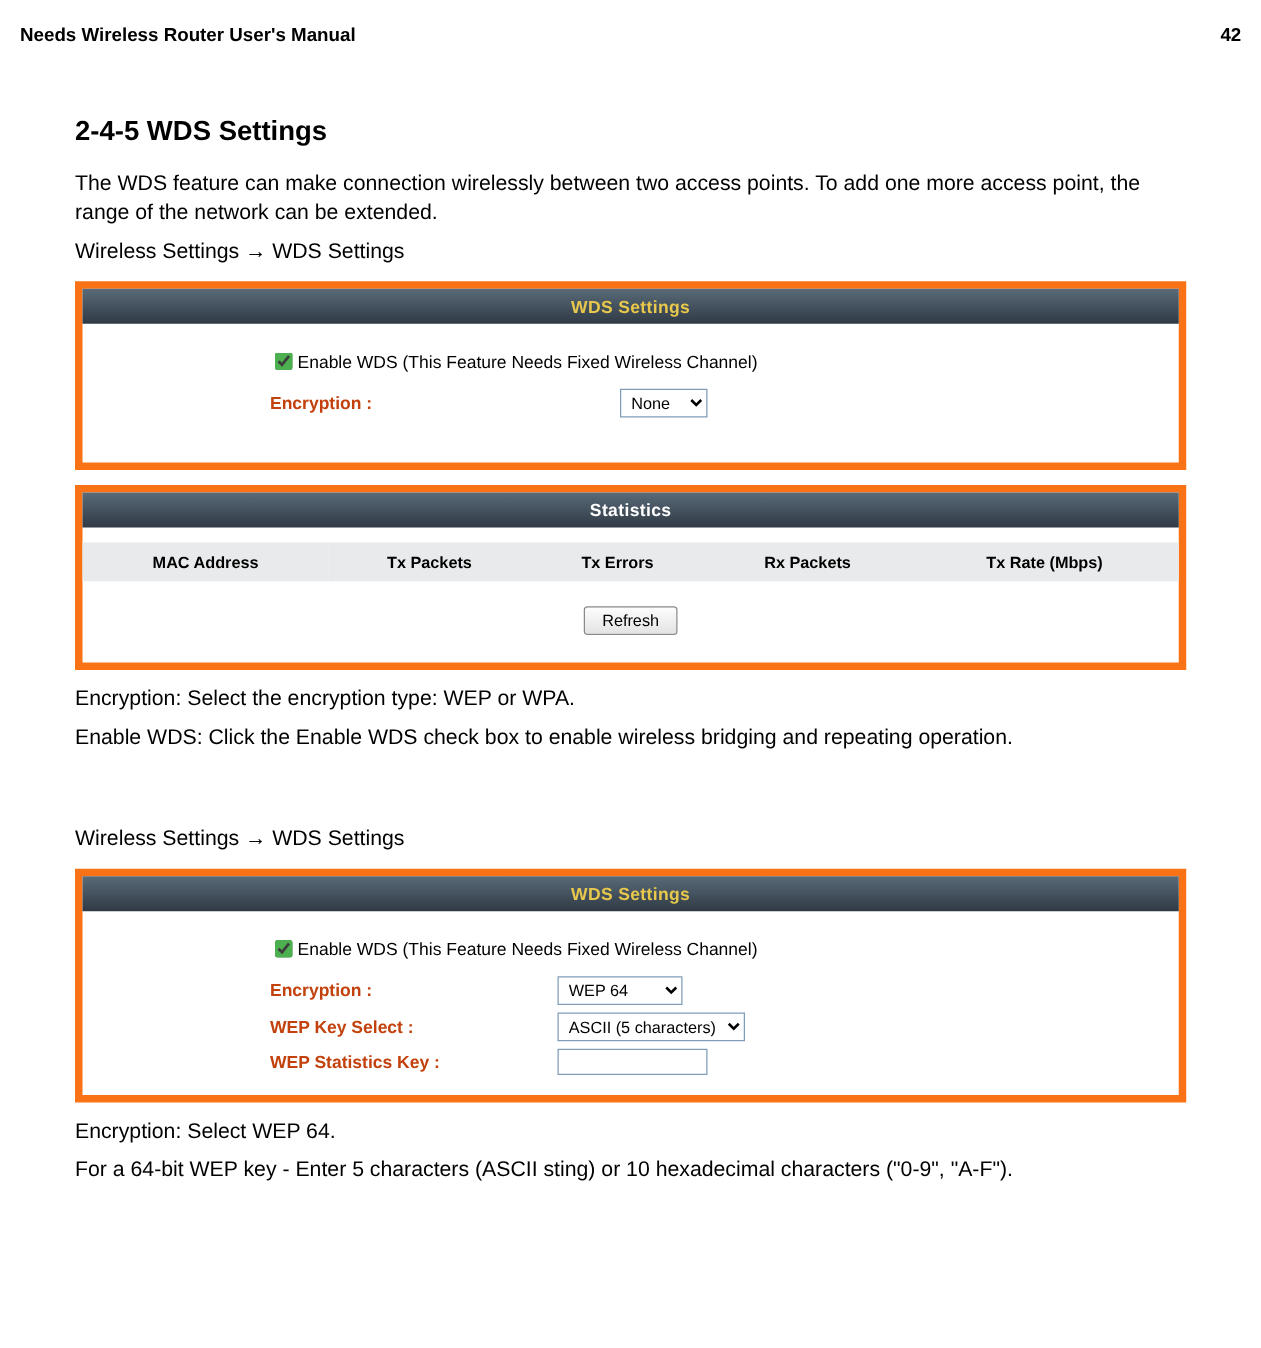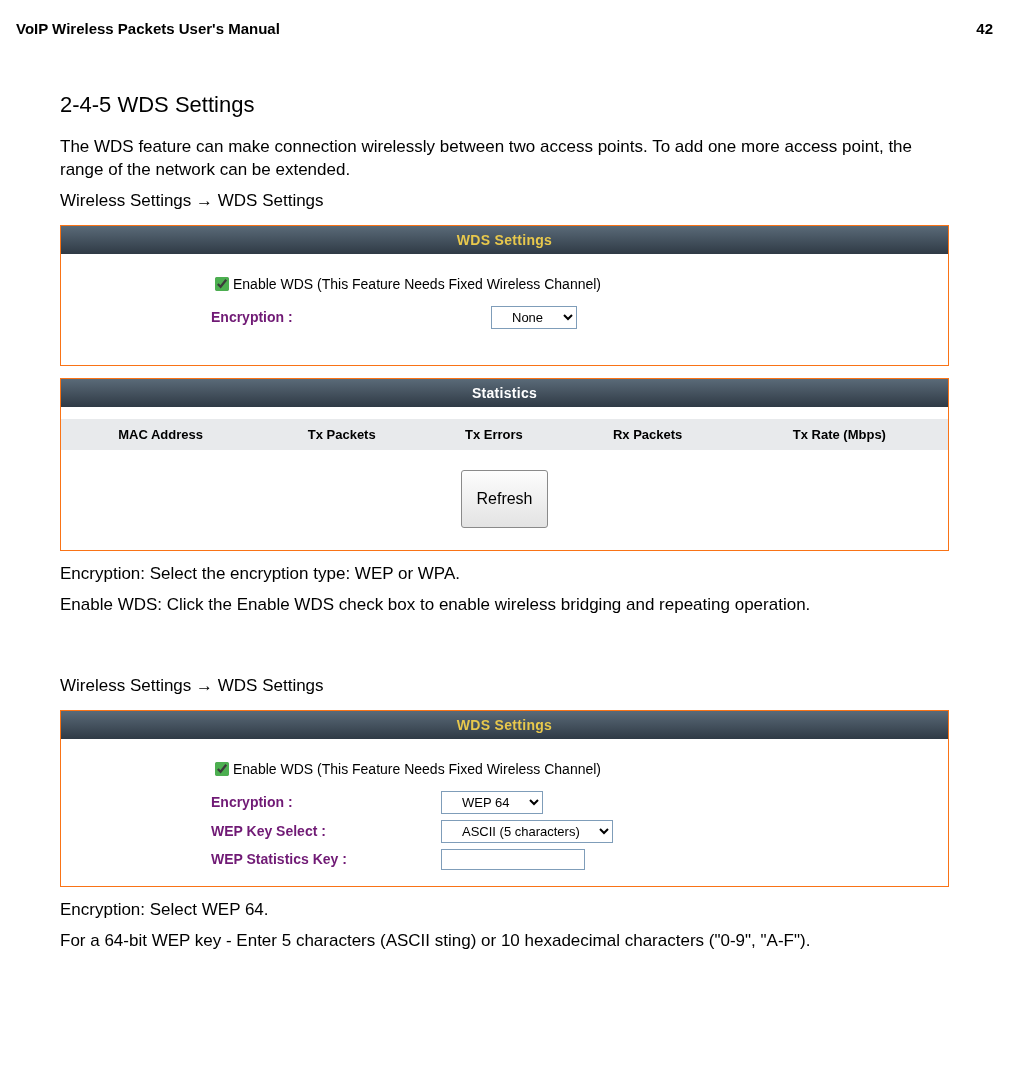--- a/index.html
+++ b/index.html
@@ -19,31 +19,31 @@
     justify-content: space-between;
     font-weight: bold;
     font-size: 15px;
     margin-bottom: 55px;
   }
   .content {
     padding: 0 44px;
   }
   h2.section-title {
     font-size: 22px;
-    font-weight: normal;
+    font-weight: bold;
     margin: 0 0 18px 0;
   }
   p {
     margin: 0 0 8px 0;
     line-height: 1.35;
   }
 
   
   .panel {
-    border: 1px solid #f97316;
+    border: 6px solid #f97316;
     margin: 12px 0;
     background: #fff;
   }
   .panel-header {
     background: #3d4a57;
     background: linear-gradient(#5a6a78, #2f3a45);
     color: #e8c84c;
     text-align: center;
     font-weight: bold;
     font-size: 14px;
@@ -58,26 +58,26 @@
     font-size: 14px;
   }
   .row {
     display: flex;
     align-items: center;
     margin-bottom: 12px;
   }
   .row .label {
     width: 280px;
     font-weight: bold;
-    color: #701a75;
+    color: #c2410c;
   }
   .row .control select,
   .row .control input[type="text"] {
     font-size: 13px;
-    padding: 2px 16px;
+    padding: 2px 4px;
     border: 1px solid #7f9db9;
     background: #fff;
   }
   .row .control select {
     min-width: 70px;
   }
   .checkbox-cell {
     width: 22px;
     text-align: left;
   }
@@ -99,41 +99,41 @@
     font-size: 13px;
     padding: 8px 4px;
     text-align: center;
     border: none;
   }
   .refresh-row {
     text-align: center;
     padding: 14px 0 22px 0;
   }
   button.btn {
-    font-size: 16px;
-    padding: 19px 14px;
+    font-size: 13px;
+    padding: 3px 14px;
     border: 1px solid #8a8a8a;
     border-radius: 3px;
     background: linear-gradient(#fdfdfd, #e3e3e3);
     cursor: pointer;
     text-align: center;
   }
 
   .body-text {
     font-size: 17px;
   }
   .bold { font-weight: normal; }
 </style>
 </head>
 <body>
 
 <div class="page">
 
   <div class="header-row">
-    <span>VoIP Wireless Packets User's Manual</span>
+    <span>Needs Wireless Router User's Manual</span>
     <span>42</span>
   </div>
 
   <div class="content">
 
     <h2 class="section-title">2-4-5 WDS Settings</h2>
 
     <p class="body-text">The WDS feature can make connection wirelessly between two access points. To add one more access point, the range of the network can be extended.</p>
 
     <p class="body-text">Wireless Settings  →  WDS Settings</p>

